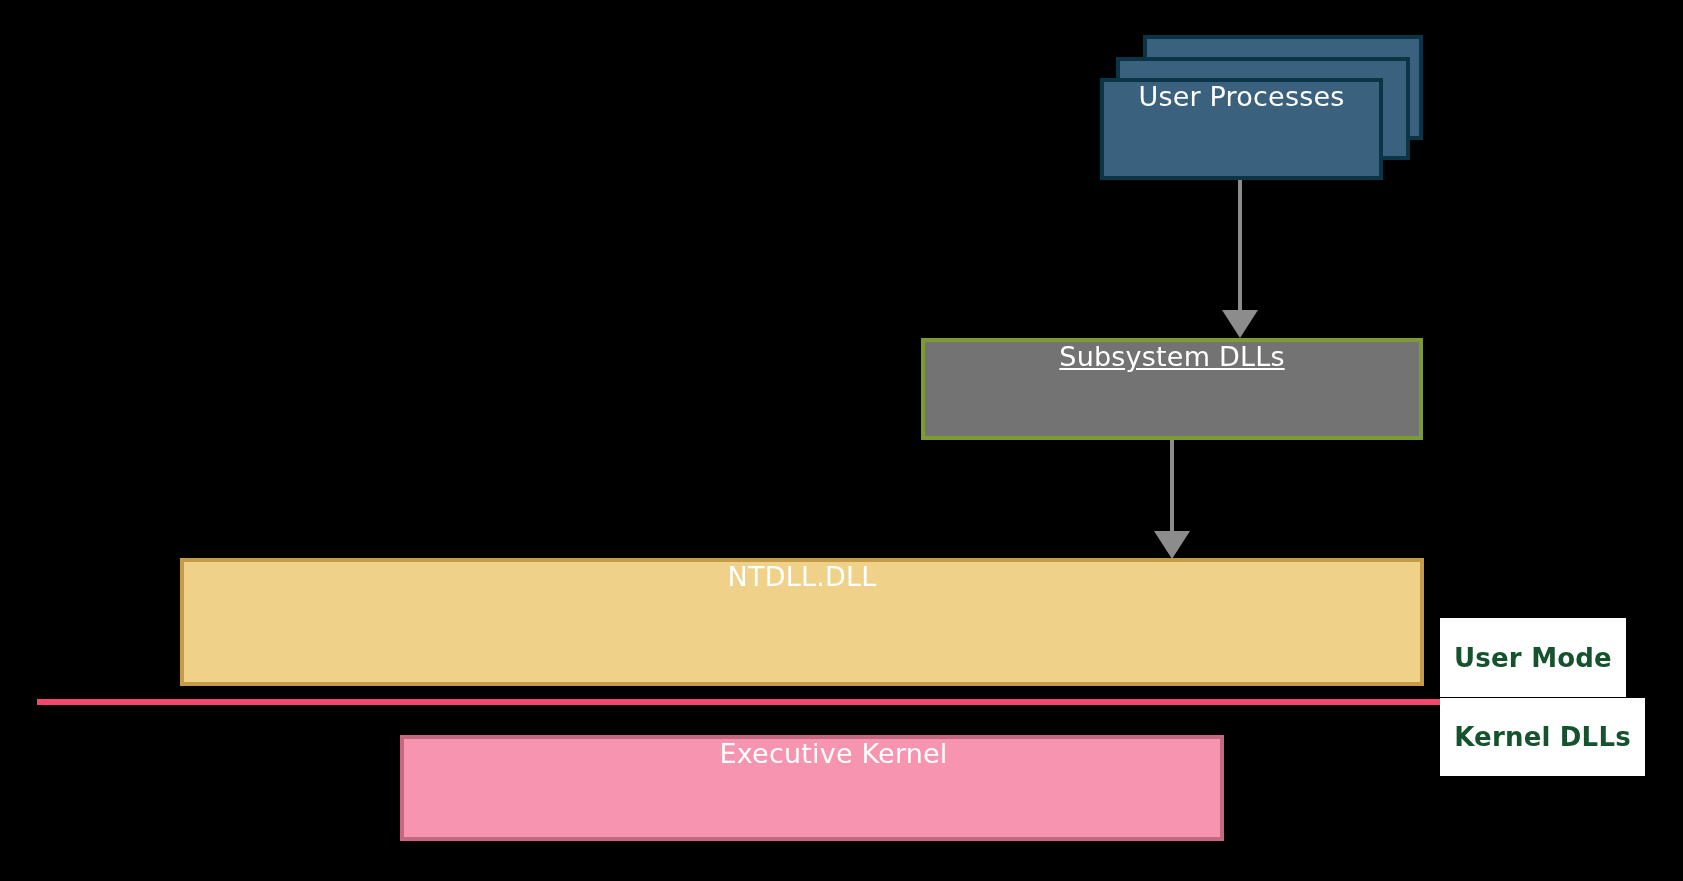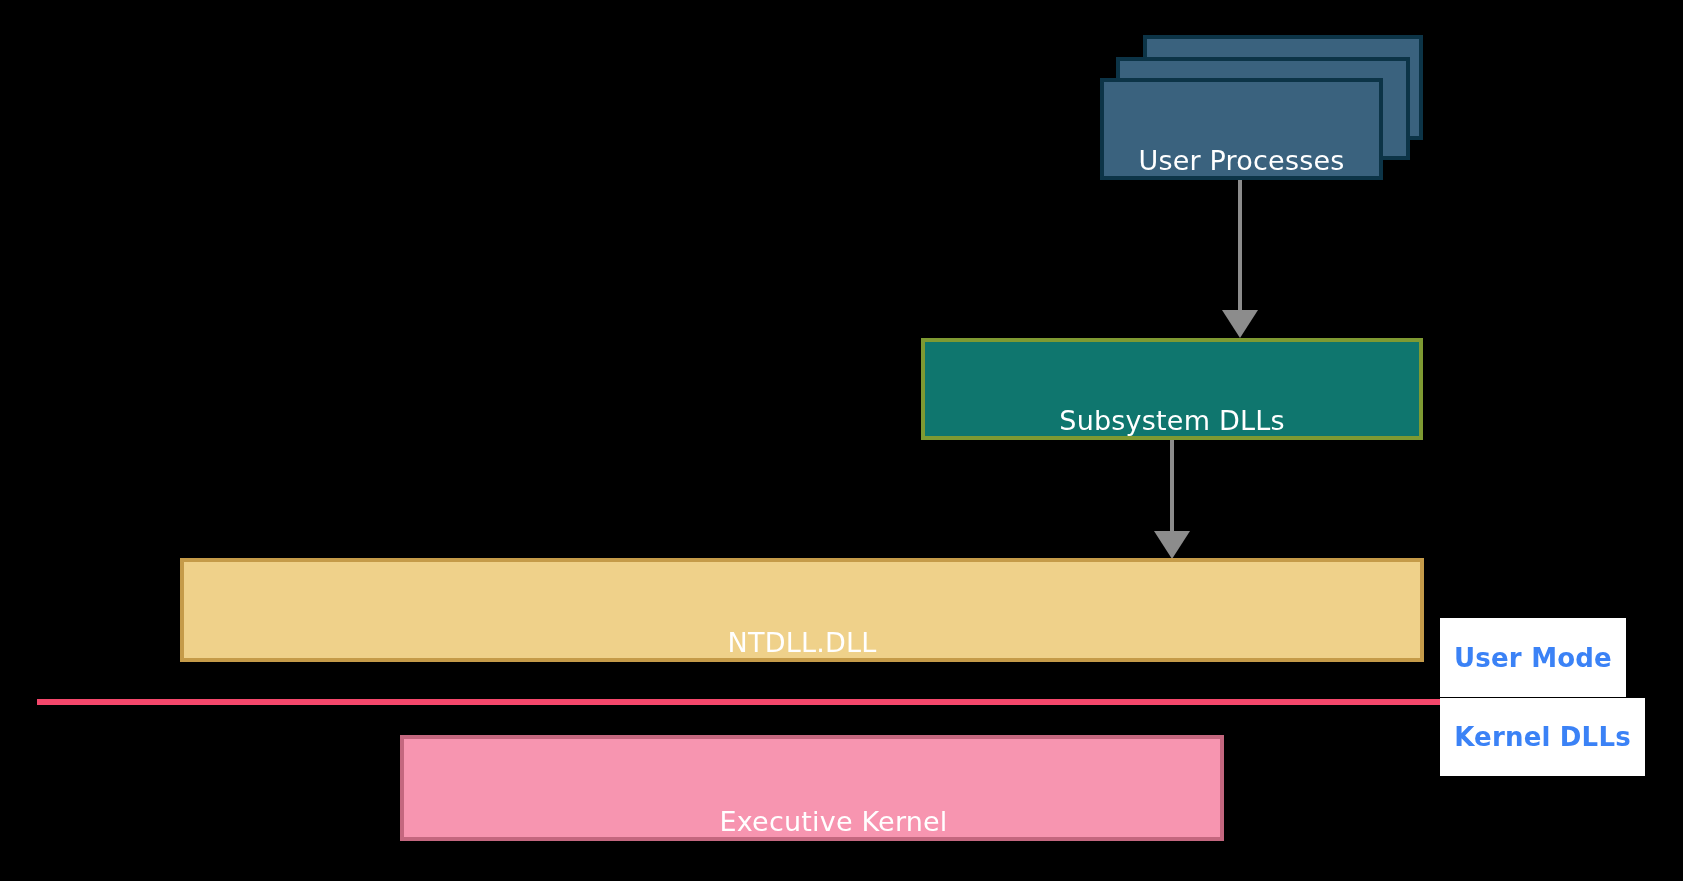--- a/index.html
+++ b/index.html
@@ -18,21 +18,21 @@
     width: 1683px;
     height: 881px;
     background: #000000;
   }
 
   
   .node {
     position: absolute;
     box-sizing: border-box;
     display: flex;
-    align-items: flex-end;
+    align-items: flex-start;
     justify-content: center;
     color: #ffffff;
     font-size: 27px;
     font-weight: 400;
     letter-spacing: 0.2px;
     line-height: 1.1;
     text-align: center;
   }
 
   
@@ -48,48 +48,49 @@
   }
   .proc-front {
     left: 1100px; top: 78px; width: 283px; height: 102px;
     background: #3a627e;
     border: 4px solid #0c3447;
   }
 
   
   .subsys {
     left: 921px; top: 338px; width: 502px; height: 102px;
-    background: #0f766e;
+    background: #737373;
     border: 4px solid #7e9a32;
+    text-decoration: underline;
   }
 
   
   .ntdll {
-    left: 180px; top: 558px; width: 1244px; height: 104px;
+    left: 180px; top: 558px; width: 1244px; height: 128px;
     background: #efd18a;
     border: 4px solid #c59b49;
   }
 
   
   .execkernel {
     left: 400px; top: 735px; width: 824px; height: 106px;
     background: #f795b0;
     border: 4px solid #c4677f;
     padding-left: 43px;
   }
 
   
   .mode-label {
     position: absolute;
     box-sizing: border-box;
     background: #ffffff;
     display: flex;
     align-items: center;
     justify-content: center;
-    color: #3b82f6;
+    color: #14532d;
     font-size: 26px;
     font-weight: 700;
     letter-spacing: 0.2px;
   }
   .mode-user   { left: 1440px; top: 618px; width: 186px; height: 79px; }
   .mode-kernel { left: 1440px; top: 698px; width: 205px; height: 78px; }
 
   
   .boundary-line {
     position: absolute;

